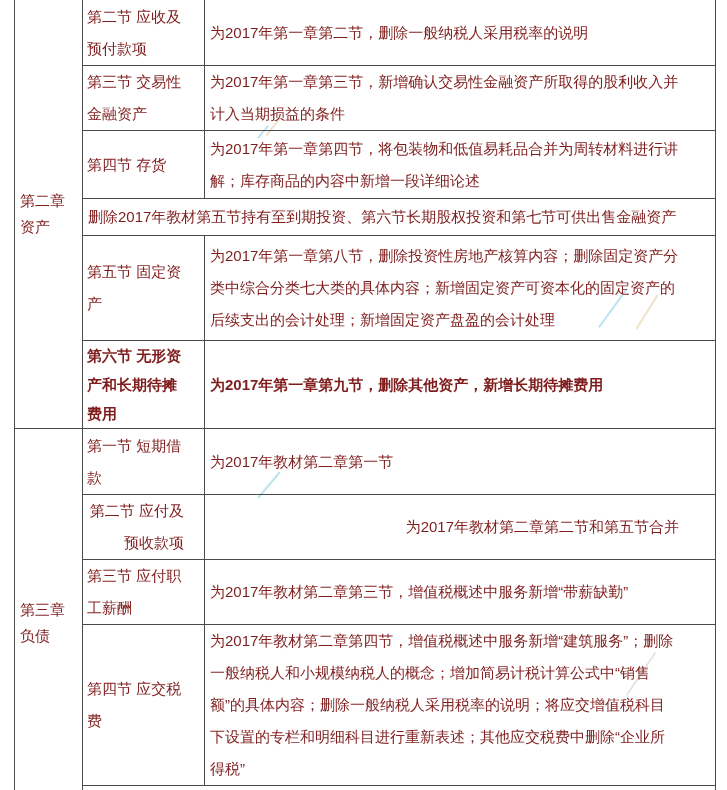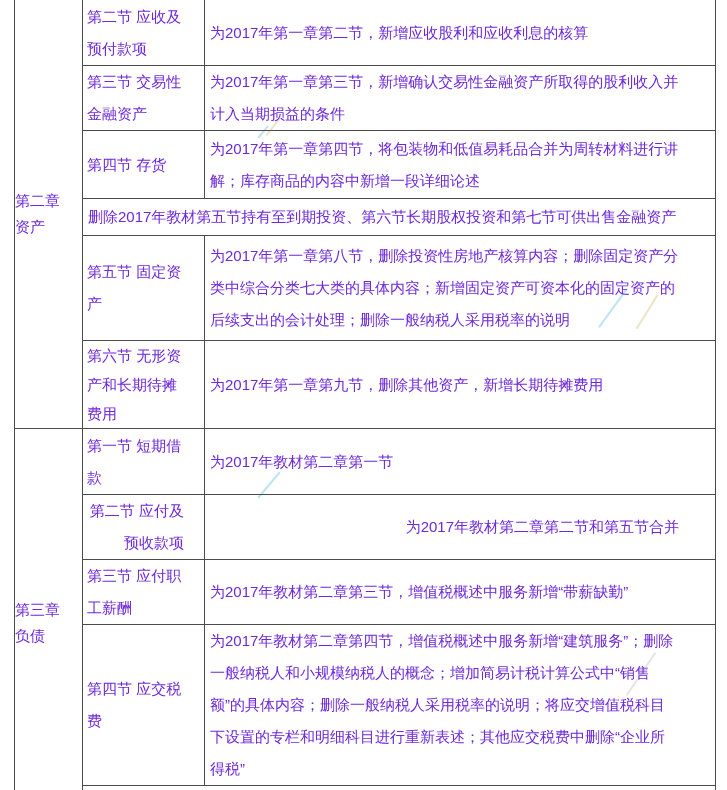--- a/index.html
+++ b/index.html
@@ -19,29 +19,30 @@
     left: 14px; top: -1px;
     border-collapse: collapse;
     table-layout: fixed;
     width: 701px;
   }
   col.c-chap { width: 68px; }
   col.c-sec  { width: 122px; }
   col.c-desc { width: 511px; }
   td {
     border: 1px solid #4b4b4b;
-    color: #6d28d9;
+    color: #7f1d1d;
     font-size: 15px;
     vertical-align: middle;
     padding: 0;
     word-break: break-all;
     overflow: hidden;
   }
   td.chap {
     line-height: 26px;
+    padding-left: 5px;
     padding-right: 4px;
   }
   td.chap span { display: block; }
   td.sec {
     line-height: 32px;
     padding-left: 4px;
     padding-right: 20px;
   }
   td.sec.tight { line-height: 29px; }
   td.desc {
@@ -49,21 +50,21 @@
     padding-left: 5px;
     padding-right: 36px;
   }
   td.merged {
     line-height: 30px;
     padding-left: 5px;
     padding-right: 22px;
   }
   tr.h66 { height: 66px; } tr.h64 { height: 64px; padding-left: 16px; }
   tr.h68 { height: 68px; } tr.h37 { height: 37px; }
-  tr.h105 { height: 105px; } tr.h87 { height: 87px; }
+  tr.h105 { height: 105px; } tr.h87 { height: 87px; font-weight: bold; }
   tr.h65 { height: 65px; text-align: right; } tr.h132 { height: 132px; }
   tr.h32 { height: 32px; }
   
   .wm {
     position: absolute;
     pointer-events: none;
     border-radius: 2px;
   }
   .wm.cyan { background: rgba(125, 200, 228, 0.5); }
   .wm.tan  { background: rgba(226, 205, 160, 0.55); }
@@ -87,36 +88,36 @@
         <col class="c-sec">
         <col class="c-desc">
     </colgroup>
     <tbody>
       <tr class="h66">
         <td class="chap" rowspan="6">
           <span>第二章</span>
           <span>资产</span>
         </td>
         <td class="sec">第二节 应收及预付款项</td>
-        <td class="desc">为2017年第一章第二节，新增应收股利和应收利息的核算</td>
+        <td class="desc">为2017年第一章第二节，删除一般纳税人采用税率的说明</td>
       </tr>
       <tr class="h64">
         <td class="sec">第三节 交易性金融资产</td>
         <td class="desc">为2017年第一章第三节，新增确认交易性金融资产所取得的股利收入并计入当期损益的条件</td>
       </tr>
       <tr class="h68">
         <td class="sec">第四节 存货</td>
         <td class="desc">为2017年第一章第四节，将包装物和低值易耗品合并为周转材料进行讲解；库存商品的内容中新增一段详细论述</td>
       </tr>
       <tr class="h37">
         <td class="merged" colspan="2">删除2017年教材第五节持有至到期投资、第六节长期股权投资和第七节可供出售金融资产</td>
       </tr>
       <tr class="h105">
         <td class="sec">第五节 固定资产</td>
-        <td class="desc">为2017年第一章第八节，删除投资性房地产核算内容；删除固定资产分类中综合分类七大类的具体内容；新增固定资产可资本化的固定资产的后续支出的会计处理；删除一般纳税人采用税率的说明</td>
+        <td class="desc">为2017年第一章第八节，删除投资性房地产核算内容；删除固定资产分类中综合分类七大类的具体内容；新增固定资产可资本化的固定资产的后续支出的会计处理；新增固定资产盘盈的会计处理</td>
       </tr>
       <tr class="h87">
         <td class="sec tight">第六节 无形资产和长期待摊费用</td>
         <td class="desc">为2017年第一章第九节，删除其他资产，新增长期待摊费用</td>
       </tr>
       <tr class="h66">
         <td class="chap" rowspan="5">
           <span>第三章</span>
           <span>负债</span>
         </td>

